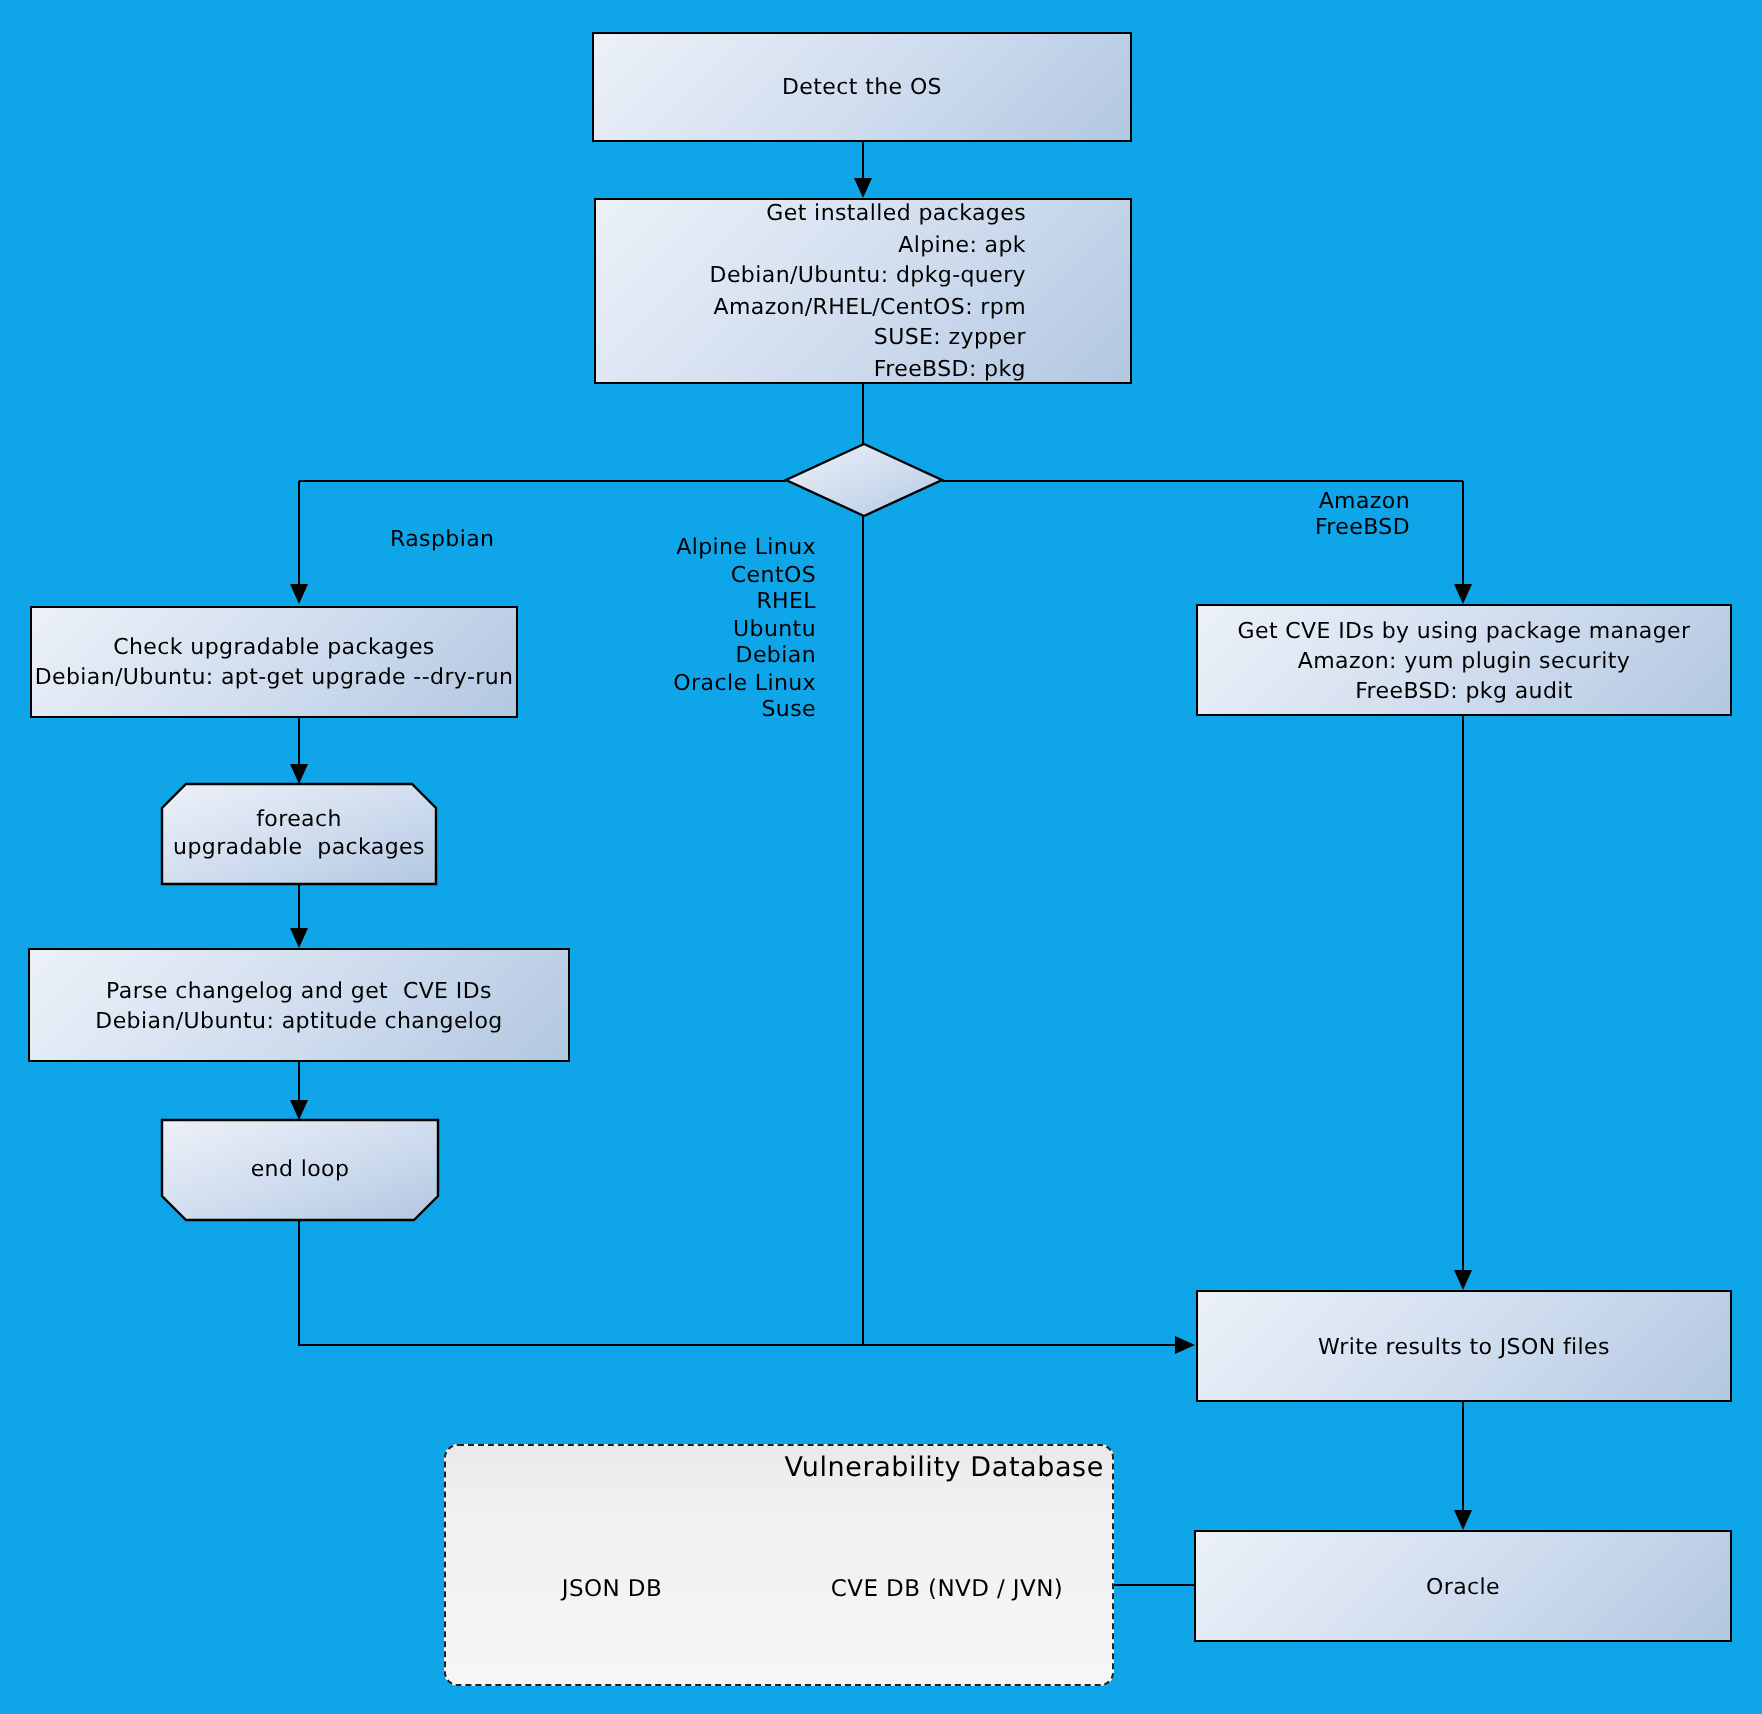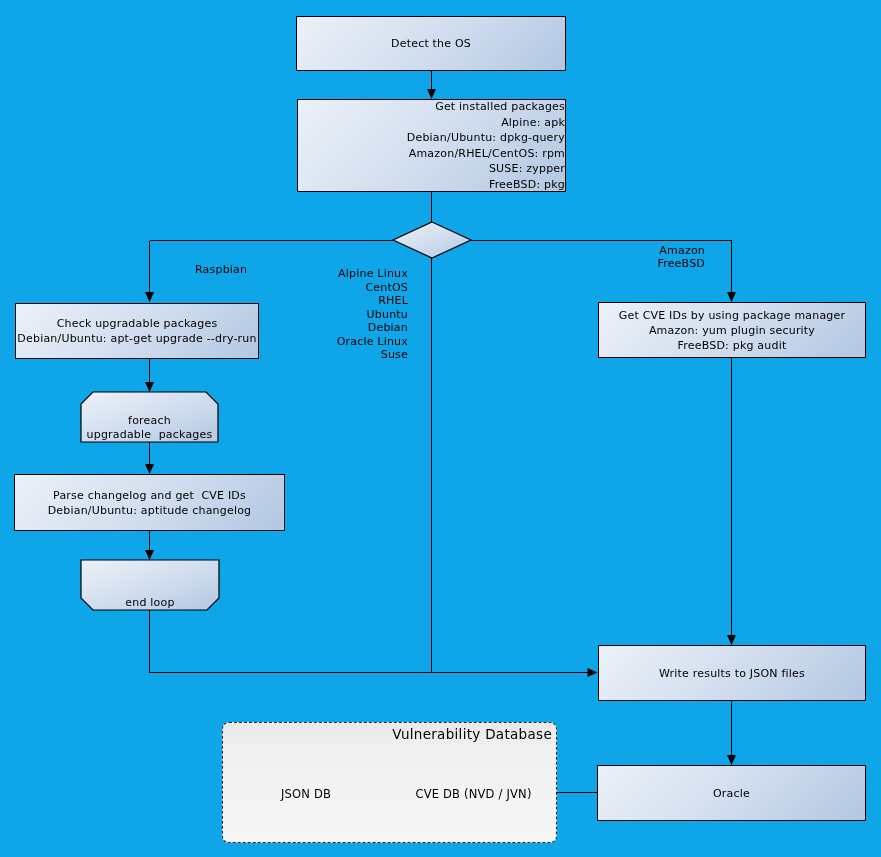--- a/index.html
+++ b/index.html
@@ -10,24 +10,24 @@
   }
   #wires{position:absolute;left:0;top:0;z-index:1;}
   .node{
     position:absolute;z-index:2;box-sizing:border-box;
     border:1px solid #000;
     background:linear-gradient(135deg,#ecf1f8 0%,#cfdcee 55%,#b2c7e1 100%);
     display:flex;align-items:center;justify-content:center;
     font-size:11px;line-height:15px;letter-spacing:0.2px;
   }
   .node span{white-space:pre-wrap;text-align:center;display:inline-block;}
-  .node.align-right{justify-content:flex-end;}
+  .node.align-right{justify-content:flex-end;padding-right:52px;}
   .node.align-right span{text-align:right;line-height:15.5px;}
   .shape-label{
-    position:absolute;z-index:3;display:flex;align-items:flex-end;justify-content:center;
+    position:absolute;z-index:3;display:flex;align-items:center;justify-content:center;
     font-size:11px;line-height:14px;letter-spacing:0.2px;border-radius:15px;
   }
   .shape-label span{white-space:pre-wrap;text-align:center;}
   .edge-label{
     position:absolute;z-index:3;font-size:11px;letter-spacing:0.2px;
     white-space:pre-wrap;
   }
   .db-box{
     position:absolute;z-index:2;box-sizing:border-box;
     left:222px;top:722px;width:335px;height:121px;

